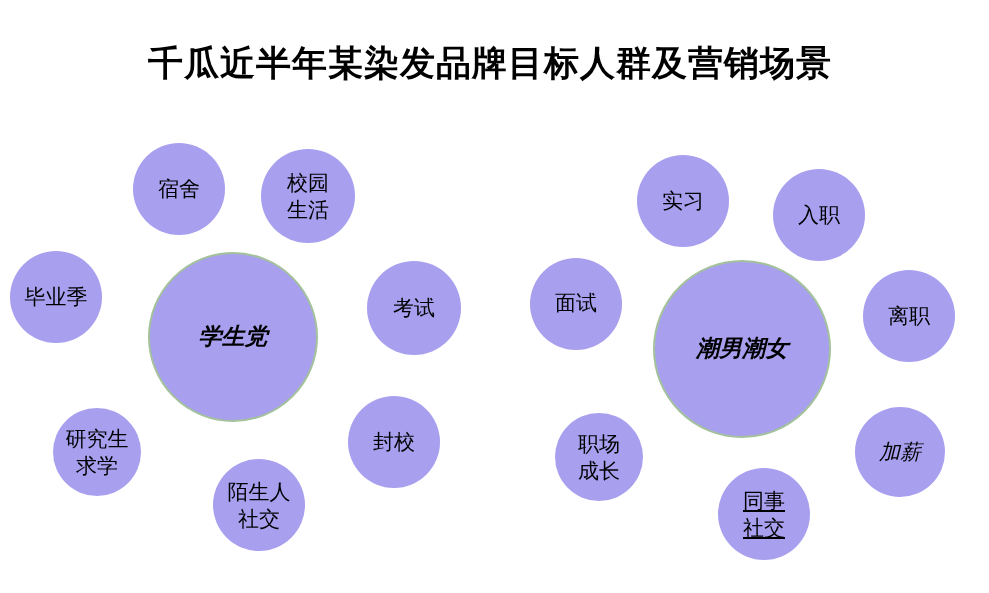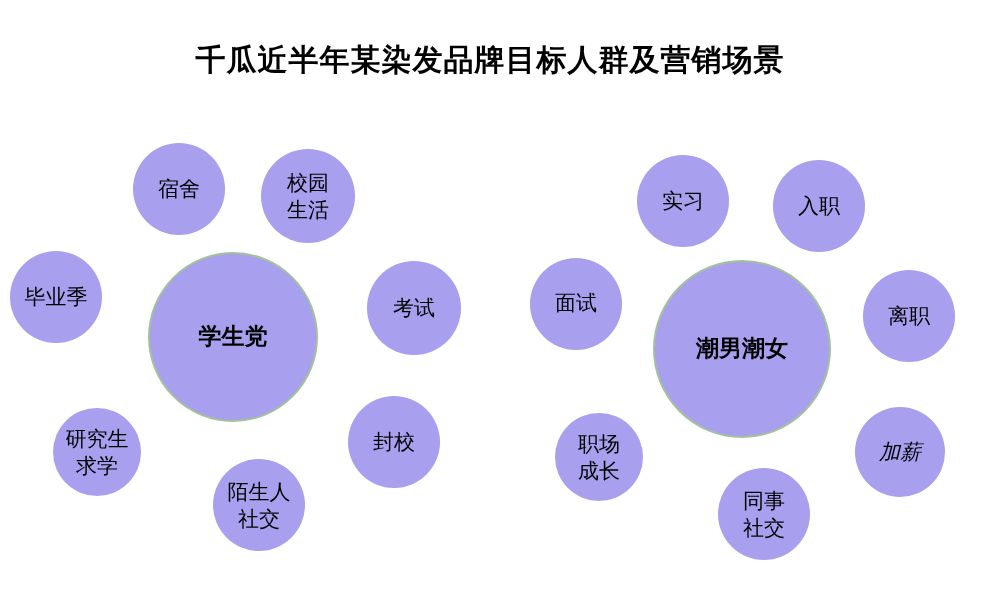--- a/index.html
+++ b/index.html
@@ -14,21 +14,21 @@
     height: 593px;
     background: var(--bg, #ffffff);
     overflow: hidden;
   }
   .title {
     position: absolute;
     top: 40px;
     left: 0;
     width: 980px;
     text-align: center;
-    font-size: 30px;
+    font-size: 35px;
     font-weight: bold;
     letter-spacing: 1px;
     color: var(--label-color, #000000);
   }
   .bubble {
     position: absolute;
     border-radius: 50%;
     background: var(--bubble-fill, #A89FEF);
     display: flex;
     align-items: center;
@@ -37,20 +37,21 @@
     white-space: pre-line;
     font-size: 21px;
     line-height: 1.3;
     color: var(--label-color, #000000);
     box-sizing: border-box;
   }
   .hub {
     font-weight: bold;
     font-size: 23px;
     border: 2px solid var(--hub-border, #A3C29C);
+    font-style: italic;
   }
 </style>
 </head>
 <body>
 
 <div class="canvas">
 
   <div class="title">千瓜近半年某染发品牌目标人群及营销场景</div>
 
   <div>
@@ -63,23 +64,23 @@
     <div class="bubble" style="left:53px; top:408px; width:88px; height:88px;">研究生
 求学</div>
     <div class="bubble" style="left:348px; top:396px; width:92px; height:92px;">封校</div>
     <div class="bubble" style="left:213px; top:459px; width:92px; height:92px;">陌生人
 社交</div>
   </div>
 
   <div>
     <div class="bubble hub" style="left:653px; top:260px; width:178px; height:178px;">潮男潮女</div>
     <div class="bubble" style="left:637px; top:155px; width:92px; height:92px;">实习</div>
-    <div class="bubble" style="left:773px; top:160px; width:92px; height:92px;">入职</div>
+    <div class="bubble" style="left:773px; top:169px; width:92px; height:92px;">入职</div>
     <div class="bubble" style="left:530px; top:258px; width:92px; height:92px;font-family:Liberation Serif, serif;">面试</div>
     <div class="bubble" style="left:863px; top:270px; width:92px; height:92px;text-align:center;">离职</div>
     <div class="bubble" style="left:555px; top:413px; width:88px; height:88px;">职场
 成长</div>
     <div class="bubble" style="left:855px; top:407px; width:90px; height:90px;font-style:italic;">加薪</div>
-    <div class="bubble" style="left:718px; top:468px; width:92px; height:92px;">同事
+    <div class="bubble" style="left:718px; top:468px; width:92px; height:92px;text-decoration:underline;">同事
 社交</div>
   </div>
 
 </div>
 
 </body></html>

